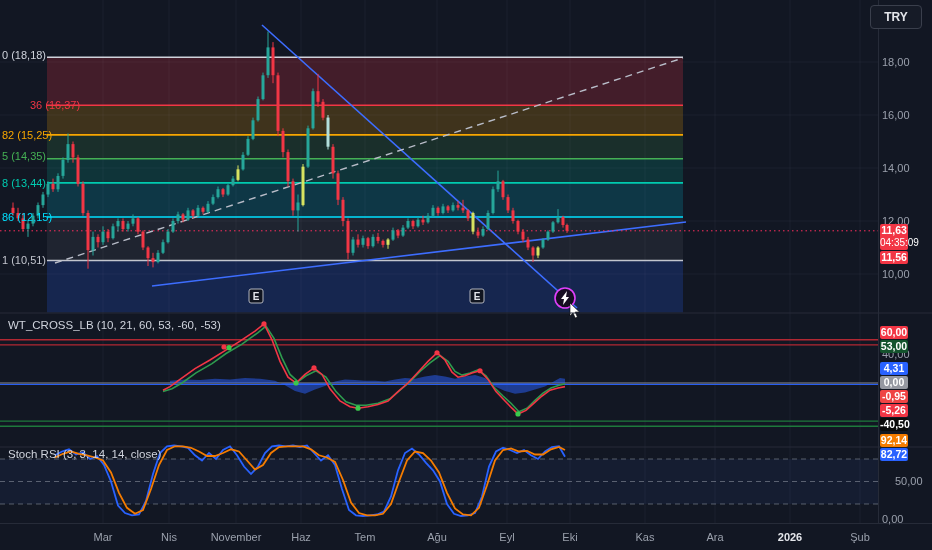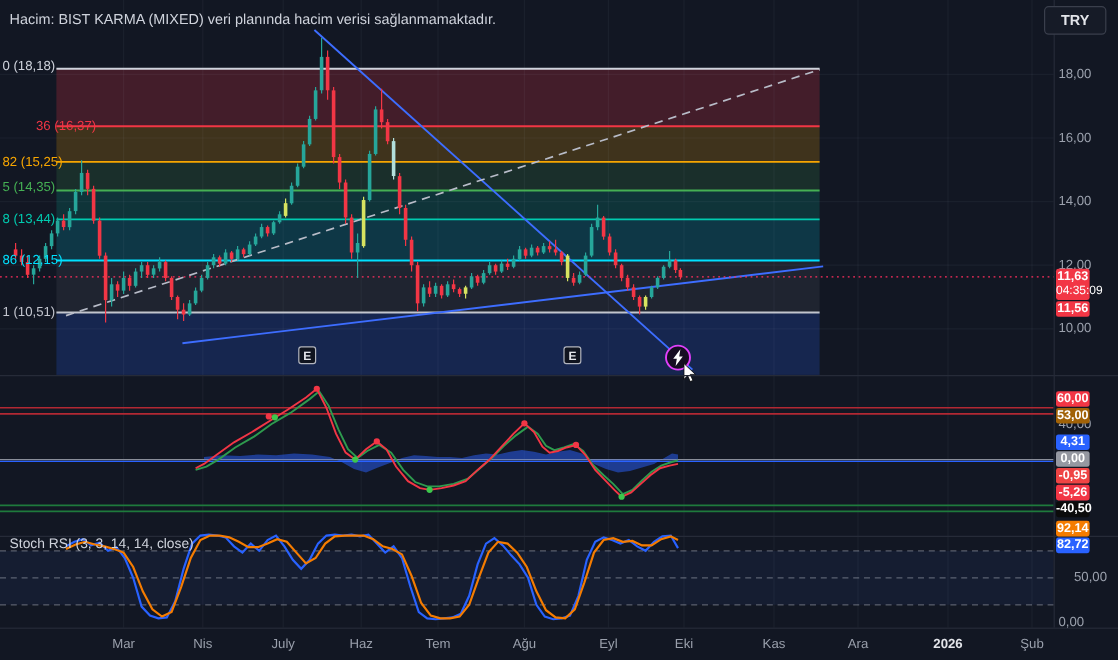--- a/index.html
+++ b/index.html
@@ -338,22 +338,22 @@
       <g>
         <rect x="0" y="459" width="878" height="45" fill="rgba(67,110,238,0.07)"></rect>
         <line x1="0" x2="878" y1="459" y2="459" stroke="rgba(220,225,235,0.35)" stroke-width="1" stroke-dasharray="5,4"></line>
         <line x1="0" x2="878" y1="481.5" y2="481.5" stroke="rgba(220,225,235,0.35)" stroke-width="1" stroke-dasharray="5,4"></line>
         <line x1="0" x2="878" y1="504" y2="504" stroke="rgba(220,225,235,0.35)" stroke-width="1" stroke-dasharray="5,4"></line>
         <polyline fill="none" stroke="#2962ff" stroke-width="1.8" points="55,455.3 62,451.5 69,449.3 76,454.5 83,452.3 90,459.0 97,456.0 104,465.0 111,481.5 118,505.5 125,513.0 132,515.3 139,514.5 146,501.0 153,474.0 160,453.0 167,446.3 174,445.5 181,446.3 188,447.8 195,455.3 202,460.5 209,453.0 216,459.0 223,450.0 230,446.3 237,455.3 244,466.5 251,474.0 258,466.5 265,453.0 272,446.3 279,445.5 286,446.3 293,445.5 300,447.0 307,445.5 314,453.0 321,460.5 328,455.3 335,465.0 342,489.0 349,510.0 356,515.3 363,516.0 370,515.3 377,514.5 384,511.5 391,496.5 398,470.3 405,453.0 412,448.5 419,454.5 426,462.8 433,470.3 440,481.5 447,504.0 454,513.8 461,516.0 468,515.3 475,513.0 482,496.5 489,466.5 496,451.5 503,447.8 510,450.0 517,453.0 524,450.0 531,455.3 538,459.0 545,451.5 552,447.0 559,446.3 565,456.8"></polyline>
         <polyline fill="none" stroke="#f57c00" stroke-width="1.8" points="55,457.5 63,453.8 71,451.5 79,453.8 87,455.3 95,457.5 103,460.5 111,472.5 119,492.8 127,507.8 135,513.8 143,510.0 151,489.0 159,465.0 167,450.0 175,446.3 183,446.3 191,447.8 199,451.5 207,456.0 215,456.0 223,453.0 231,449.3 239,451.5 247,460.5 255,469.5 263,465.0 271,453.0 279,447.0 287,446.3 295,446.3 303,446.3 311,449.3 319,455.3 327,457.5 335,462.0 343,480.0 351,502.5 359,513.0 367,515.3 375,515.3 383,513.8 391,504.0 399,481.5 407,460.5 415,451.5 423,453.0 431,460.5 439,472.5 447,492.8 455,508.5 463,514.5 471,515.3 479,507.8 487,485.3 495,460.5 503,450.0 511,448.5 519,451.5 527,450.8 535,454.5 543,454.5 551,449.3 559,447.0 565,450.0"></polyline>
       </g>
     </svg>
 
-  <div class="notice">Hacim: BIST KARMA (MIXED) veri planında hacim verisi sağlanmamaktadır.</div>
   <div class="try-btn">TRY</div>
+  <div class="pane-title wt-title">WT_CROSS_LB (10, 21, 60, 53, -60, -53)</div>
   <div class="pane-title stoch-title">Stoch RSI (3, 3, 14, 14, close)</div>
 
   <div id="overlays">
       <div class="fib-label" style="color: rgb(207, 211, 220); top: 49px;">0 (18,18)</div>
       <div class="fib-label" style="color: rgb(242, 54, 69); top: 99.195px; margin-left: 28px;">36 (16,37)</div>
       <div class="fib-label" style="color: rgb(247, 166, 0); top: 128.875px;">82 (15,25)</div>
       <div class="fib-label" style="color: rgb(69, 176, 84); top: 150px;">5 (14,35)</div>
       <div class="fib-label" style="color: rgb(0, 203, 176); top: 176.84px;">8 (13,44)</div>
       <div class="fib-label" style="color: rgb(0, 225, 255); top: 211.025px;">86 (12,15)</div>
       <div class="fib-label" style="color: rgb(194, 197, 206); top: 254.485px;">1 (10,51)</div>
@@ -361,31 +361,31 @@
       <div class="tick" style="top: 109px;">16,00</div>
       <div class="tick" style="top: 162px;">14,00</div>
       <div class="tick" style="top: 215px;">12,00</div>
       <div class="tick" style="top: 268px;">10,00</div>
       <div class="tick" style="top: 348px;">40,00</div>
       <div class="tick" style="top: 475px; padding-left: 13px;">50,00</div>
       <div class="tick" style="top: 513px;">0,00</div>
       <div class="badge" style="top: 224px; background: rgb(242, 54, 69); height: 26px;">11,63<span class="sub">04:35:09</span></div>
       <div class="badge" style="top: 251px; background: rgb(242, 54, 69);">11,56</div>
       <div class="badge" style="top: 326px; background: rgb(242, 54, 69);">60,00</div>
-      <div class="badge" style="top: 340px; background: #a16207;">53,00</div>
+      <div class="badge" style="top: 340px; background: #14532d;">53,00</div>
       <div class="badge" style="top: 362px; background: rgb(41, 98, 255);">4,31</div>
       <div class="badge" style="top: 376px; background: rgb(149, 152, 161);">0,00</div>
       <div class="badge" style="top: 390px; background: #ef4444;">-0,95</div>
       <div class="badge" style="top: 404px; background: rgb(242, 54, 69);">-5,26</div>
       <div class="badge" style="top: 418px; background: rgb(11, 11, 11);">-40,50</div>
       <div class="badge" style="top: 434px; background: rgb(245, 124, 0);">92,14</div>
       <div class="badge" style="top: 448px; background: rgb(41, 98, 255);">82,72</div>
       <div class="tlabel" style="left: 103px;">Mar</div>
       <div class="tlabel" style="left: 169px;">Nis</div>
-      <div class="tlabel" style="left: 236px;">July</div>
+      <div class="tlabel" style="left: 236px;">November</div>
       <div class="tlabel" style="left: 301px;">Haz</div>
       <div class="tlabel" style="left: 365px;">Tem</div>
       <div class="tlabel" style="left: 437px;">Ağu</div>
       <div class="tlabel" style="left: 507px;">Eyl</div>
       <div class="tlabel" style="left: 570px;">Eki</div>
       <div class="tlabel" style="left: 645px;">Kas</div>
       <div class="tlabel" style="left: 715px;">Ara</div>
       <div class="tlabel year" style="left: 790px;">2026</div>
       <div class="tlabel" style="left: 860px;">Şub</div>
       <div class="" style="position: absolute; left: 878px; top: 0px; width: 54px; height: 523px; z-index: 1;"></div>

